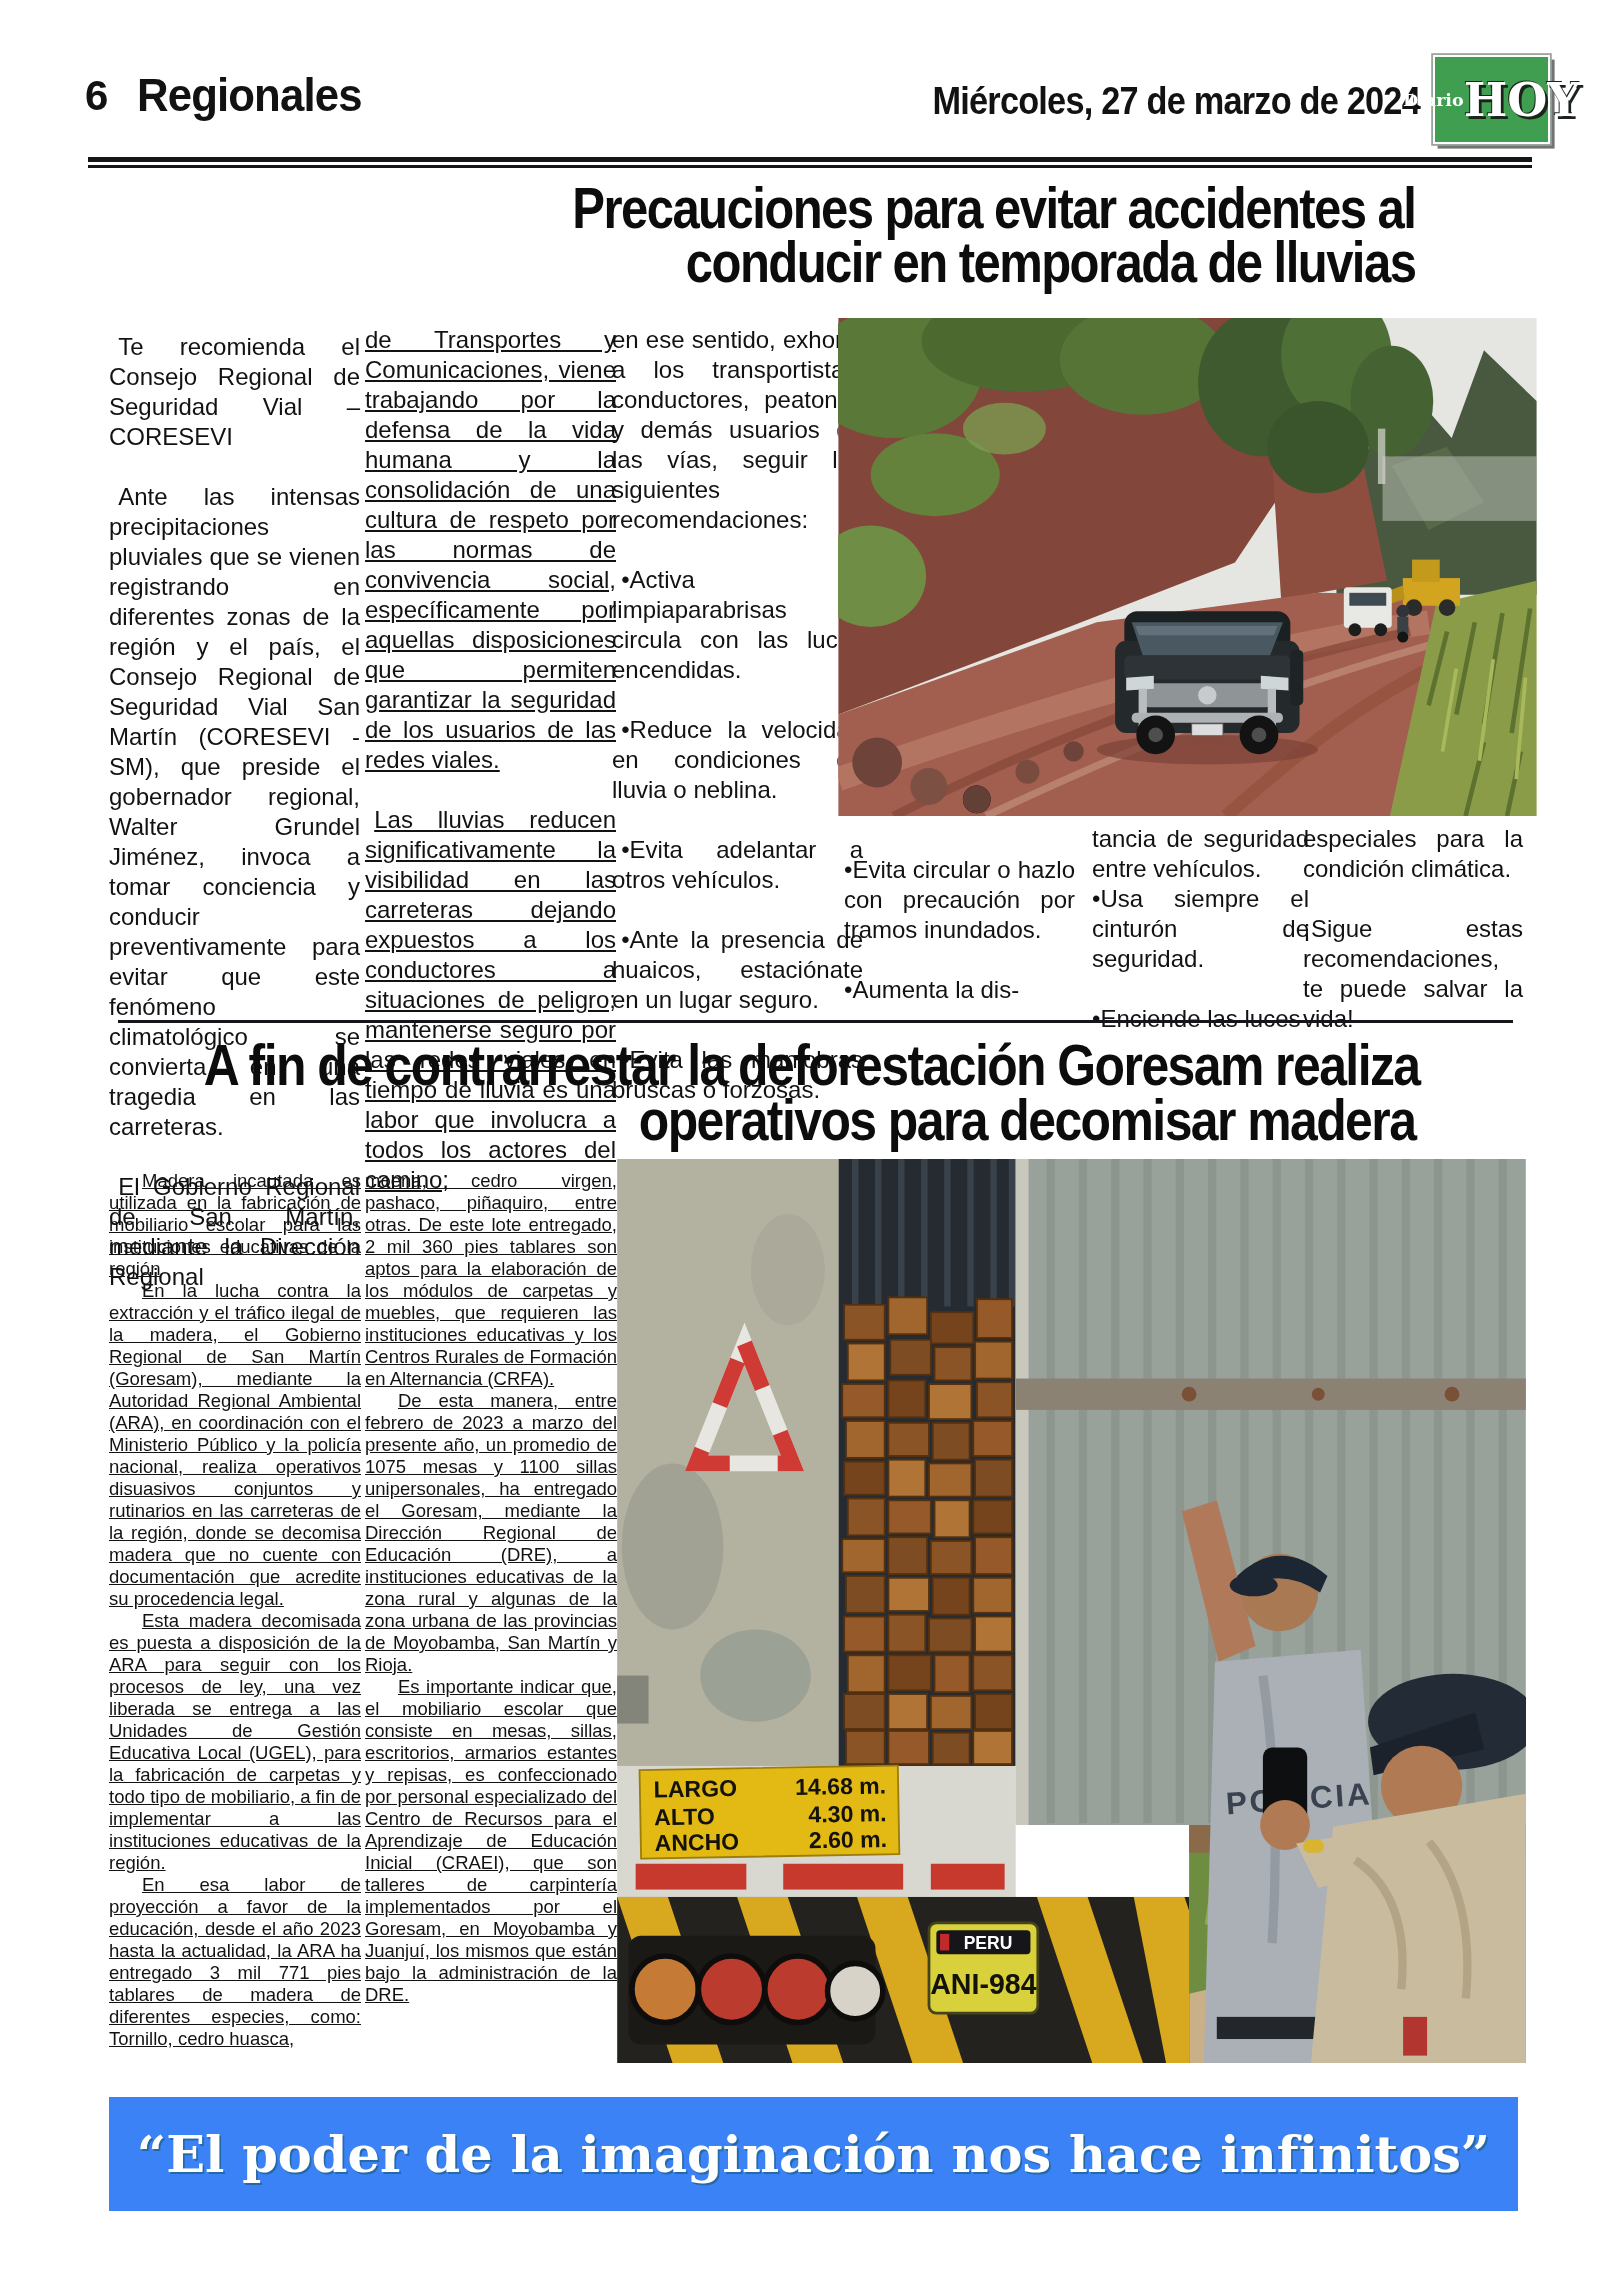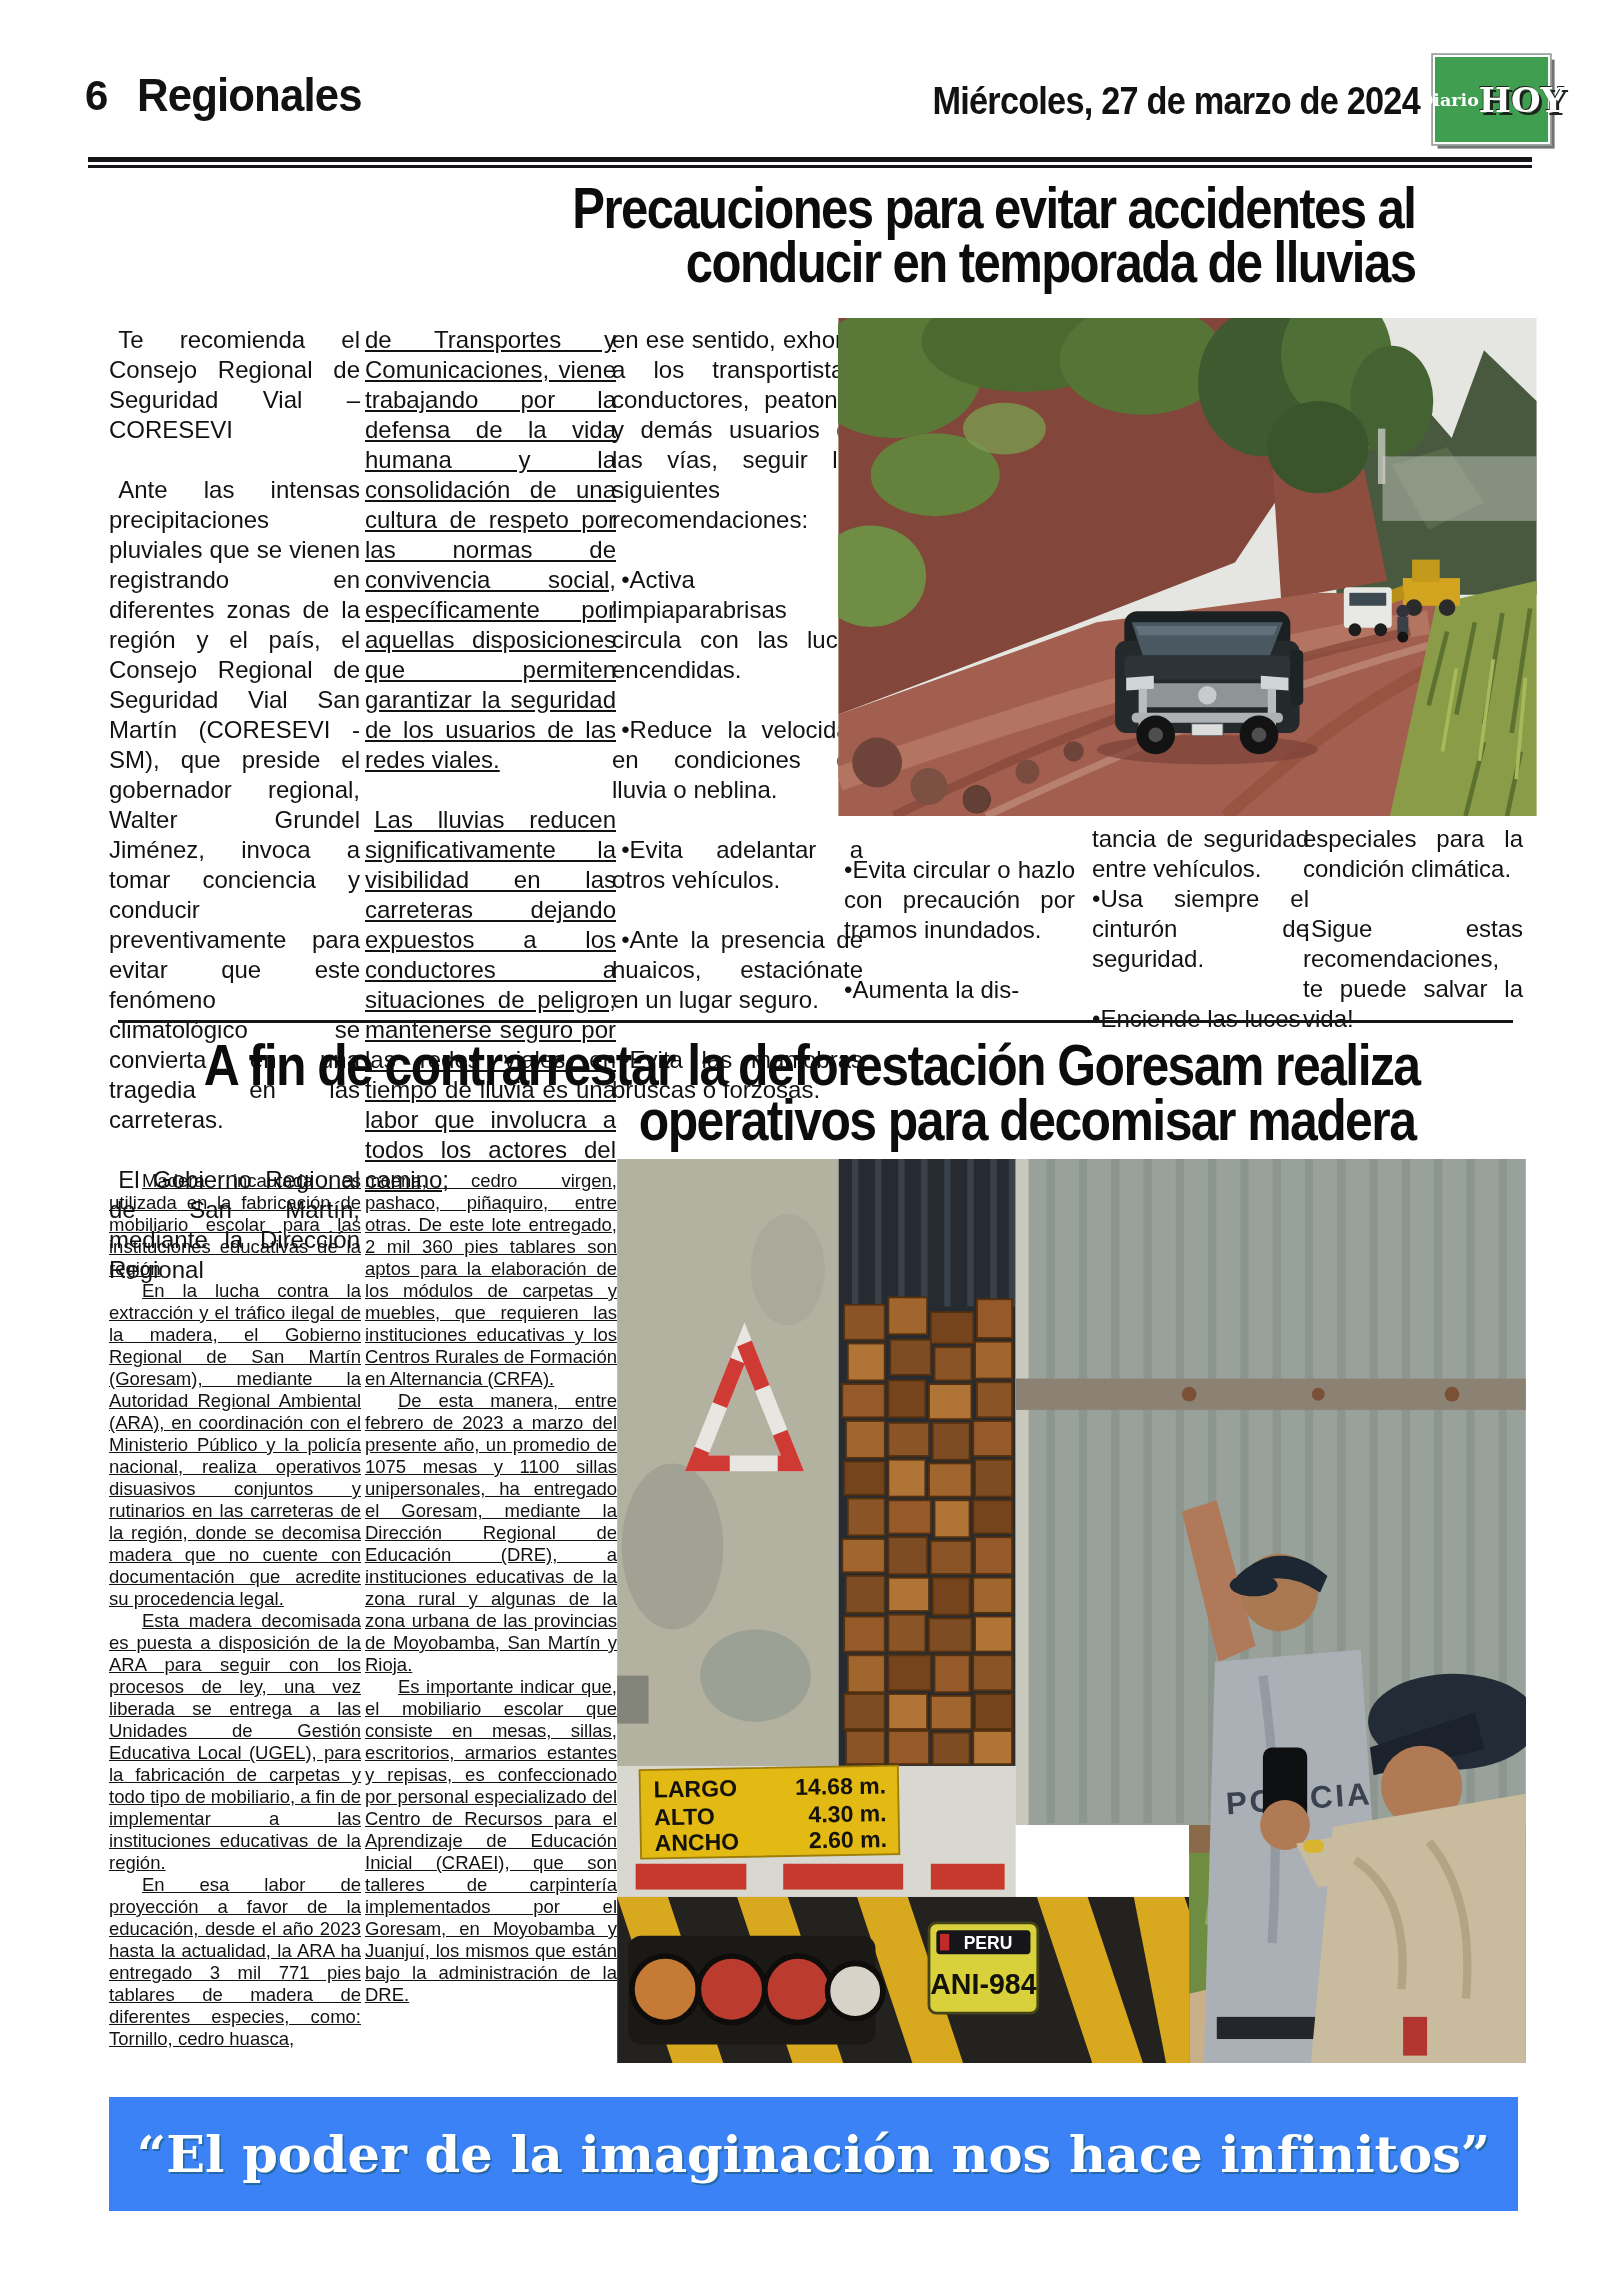--- a/index.html
+++ b/index.html
@@ -10,21 +10,21 @@
   
   .page-num{left:85px;top:72px;font-size:42px;font-weight:bold;letter-spacing:-0.9px;}
   .section{left:137px;top:68px;font-size:46px;font-weight:bold;letter-spacing:-0.9px;
            transform:scaleX(.95);transform-origin:left;}
   .date{right:199px;top:79px;font-size:39px;font-weight:bold;letter-spacing:-0.9px;
         transform:scaleX(.88);transform-origin:right;}
   .logo{left:1433px;top:55px;width:113px;height:85px;background:#3f9e4f;
         border:2.8px solid #ffffff;box-shadow:0 0 0 1.8px #9aa59b,4.6px 4.6px 0 rgba(40,40,40,.65);
         display:flex;flex-direction:row;align-items:center;justify-content:center;}
   .logo .dtop{color:#fff;font-size:17.5px;font-weight:bold;font-family:"DejaVu Serif",serif;}
-  .logo .dmain{color:#fff;font-size:34px;line-height:46px;font-weight:bold;
+  .logo .dmain{color:#fff;font-size:46px;line-height:46px;font-weight:bold;
         font-family:"DejaVu Serif",serif;text-shadow:2.8px 2.8px 0 #1c221c,-0.9px -0.9px 0 #1c221c;}
   .rule-a{left:88px;top:157px;width:1444px;height:4.6px;background:#15161a;}
   .rule-b{left:88px;top:165px;width:1444px;height:2.8px;background:#15161a;}
 
   
   .headline{left:105px;width:1409px;text-align:right;font-weight:bold;color:#0c0c0c;}
   .h1a{top:181px;font-size:57px;line-height:54px;}
   .h2a{top:1037px;font-size:58px;line-height:55px;}
   .headline .hl{display:block;transform:scaleX(.86);transform-origin:center;
                 letter-spacing:-1.8px;white-space:nowrap;}
@@ -63,21 +63,21 @@
     <span class="dmain">HOY</span>
   </div>
   <div class="abs rule-a"></div>
   <div class="abs rule-b"></div>
 
   <div class="abs headline h1a">
     <span class="hl">Precauciones para evitar accidentes al</span>
     <span class="hl">conducir en temporada de lluvias</span>
   </div>
 
-  <div class="col a1" style="left:109px;top:325px;width:251px;">
+  <div class="col a1" style="left:109px;top:332px;width:251px;">
     <p>Te recomienda el Consejo Regional de Seguridad Vial – CORESEVI</p>
     <p>Ante las intensas precipitaciones pluviales que se vienen registrando en diferentes zonas de la región y el país, el Consejo Regional de Seguridad Vial San Martín (CORESEVI - SM), que preside el gobernador regional, Walter Grundel Jiménez, invoca a tomar conciencia y conducir preventivamente para evitar que este fenómeno climatológico se convierta en una tragedia en las carreteras.</p>
     <p>El Gobierno Regional de San Martín, mediante la Dirección Regional</p>
   </div>
   <div class="col a1" style="left:365px;top:325px;width:251px;text-decoration:underline;">
     <p class="noind">de Transportes y Comunicaciones, viene trabajando por la defensa de la vida humana y la consolidación de una cultura de respeto por las normas de convivencia social, específicamente por aquellas disposiciones que permiten garantizar la seguridad de los usuarios de las redes viales.</p>
     <p>Las lluvias reducen significativamente la visibilidad en las carreteras dejando expuestos a los conductores a situaciones de peligro; mantenerse seguro por las redes viales en tiempo de lluvia es una labor que involucra a todos los actores del camino;</p>
   </div>
   <div class="col a1" style="left:612px;top:325px;width:251px;">
     <p class="noind">en ese sentido, exhorta a los transportistas, conductores, peatones y demás usuarios de las vías, seguir las siguientes recomendaciones:</p>

